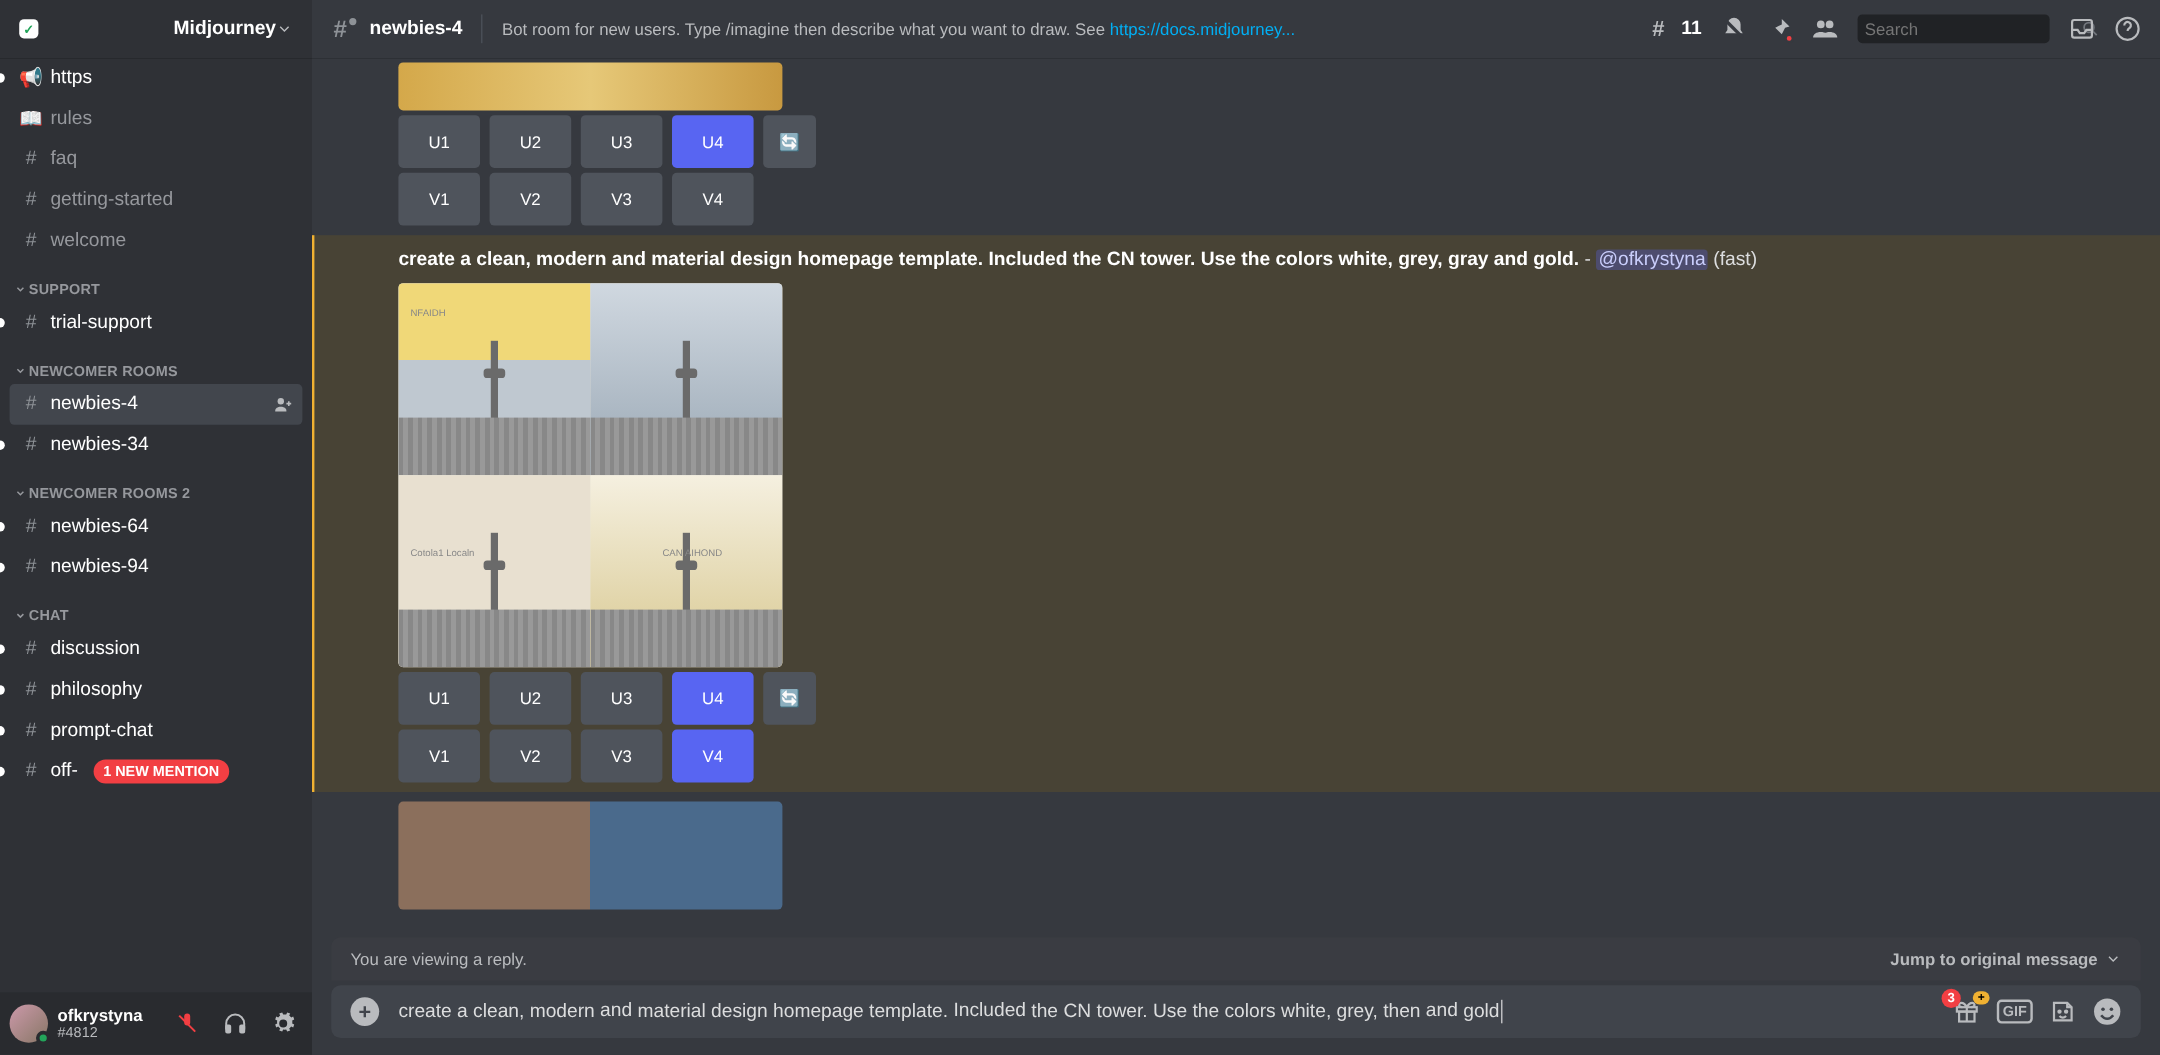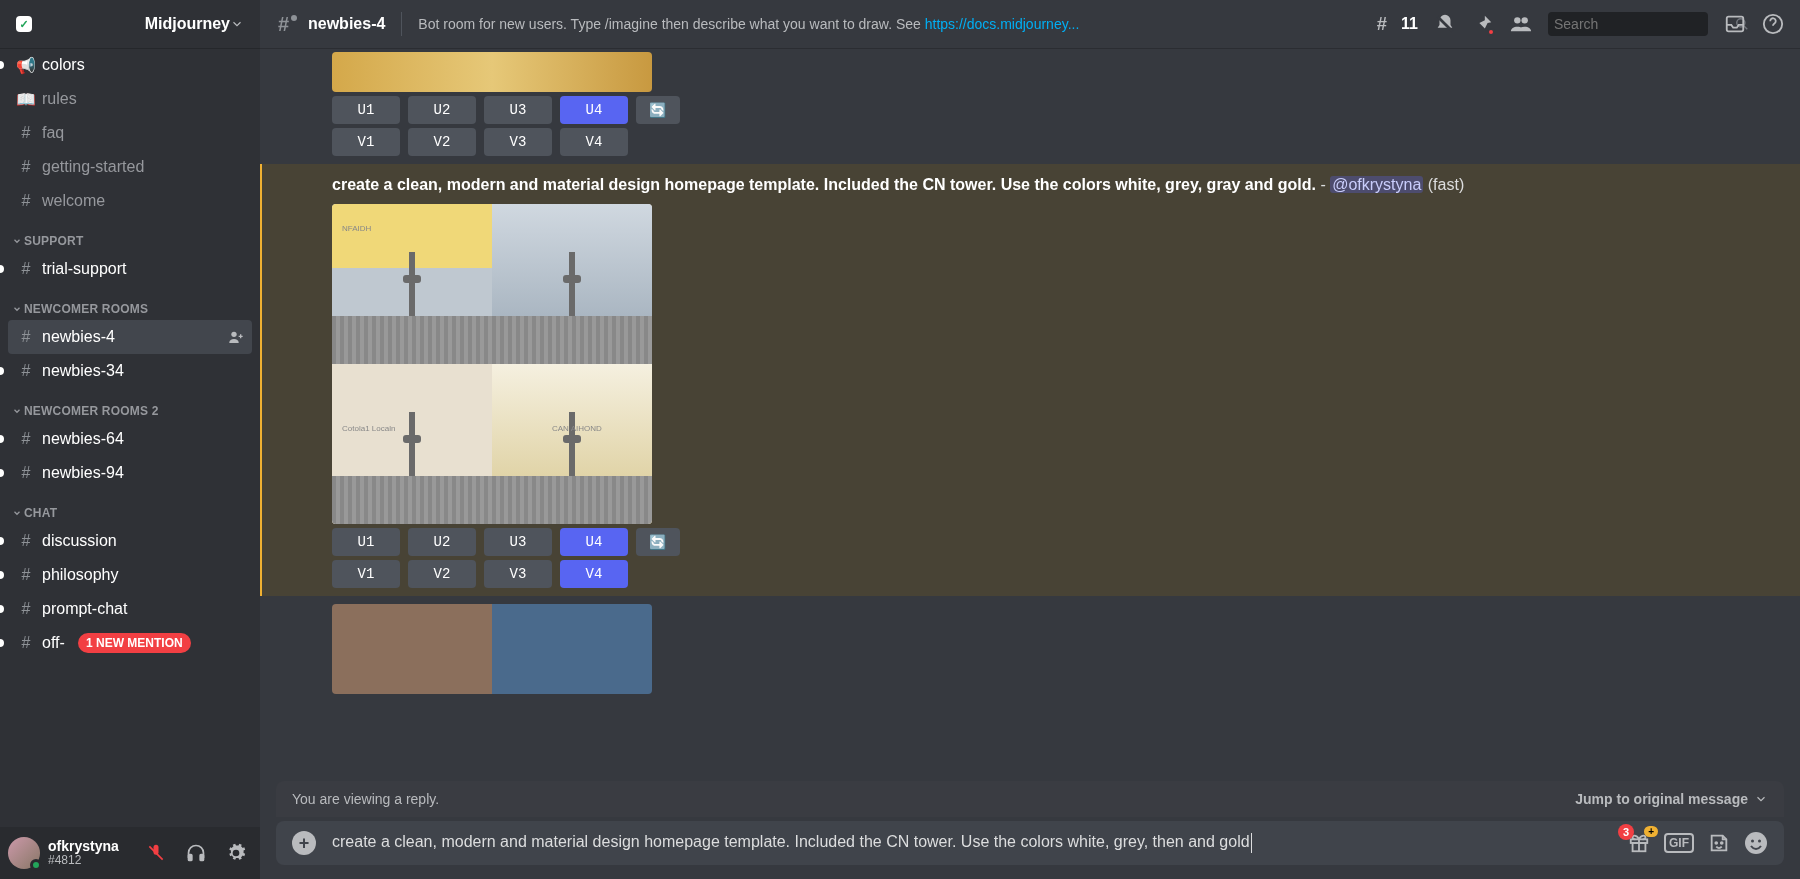--- a/index.html
+++ b/index.html
@@ -74,21 +74,21 @@
 .mock .q1 { background:linear-gradient(180deg,#f0d878 0 40%, #bfc8d0 40% 100%);}
 .mock .q2 { background:linear-gradient(180deg,#d0d8e0,#9aa8b5);}
 .mock .q3 { background:#e8e0d0;}
 .mock .q4 { background:linear-gradient(180deg,#f5f0e0,#d8c890);}
 .tower { position:absolute; left:50%; bottom:0; width:6px; height:70%; background:#6a6a6a; transform:translateX(-50%);}
 .tower::after{content:"";position:absolute;top:20%;left:-6px;width:18px;height:8px;background:#6a6a6a;border-radius:3px;}
 .sky { position:absolute; bottom:0; left:0; right:0; height:30%; background:repeating-linear-gradient(90deg,#888,#888 4px,#999 4px,#999 8px);}
 .mtxt { position:absolute; font-size:8px; color:#888; }
 
 .btn-row { display:flex; gap:8px; margin:4px 0;}
-.mj-btn { background:#4f545c; color:#fff; border:none; border-radius:4px; height:28px; min-width:68px; font-size:14px; font-weight:500; cursor:pointer; display:flex; align-items:center; justify-content:center;font-family:Liberation Mono, monospace;}
+.mj-btn { background:#4f545c; color:#fff; border:none; border-radius:4px; height:44px; min-width:68px; font-size:14px; font-weight:500; cursor:pointer; display:flex; align-items:center; justify-content:center;}
 .mj-btn.primary { background:#5865f2;}
 .mj-btn.reroll { min-width:44px;}
 
 .reply-bar { position:absolute; left:16px; right:16px; bottom:62px; background:#3a3c42; border-radius:8px 8px 0 0; height:36px; display:flex; align-items:center; padding:0 16px; font-size:14px; color:#b9bbbe;}
 .reply-bar .jump { margin-left:auto; display:flex; align-items:center; gap:6px; cursor:pointer; font-weight:600; color:#b9bbbe;}
 
 .input-area { position:absolute; left:16px; right:16px; bottom:14px; background:#40444b; border-radius:8px; height:44px; display:flex; align-items:center; padding:0 16px;}
 .input-area .plus { width:24px; height:24px; border-radius:50%; background:#b9bbbe; color:#40444b; display:flex; align-items:center; justify-content:center; font-size:18px; font-weight:700; margin-right:16px; cursor:pointer;}
 .input-area .text { flex:1; color:#dcddde; font-size:16px; white-space:nowrap; overflow:hidden;}
 .input-area .text .ul { border-bottom:2px solid #e06c75; padding-bottom:17px;}
@@ -111,21 +111,21 @@
       <svg width="14" height="14" viewBox="0 0 24 24" fill="none" stroke="currentColor" stroke-width="2">
           <polyline points="6 9 12 15 18 9"></polyline>
         </svg>
     </div>
   </div>
 
   <div class="channel-list">
 
     <div class="channel unread">
       <span class="hash">📢</span>
-      <span class="label">colors</span>
+      <span class="label">https</span>
     </div>
     <div class="channel">
       <span class="hash">📖</span>
       <span class="label">rules</span>
     </div>
     <div class="channel">
       <span class="hash">#</span>
       <span class="label">faq</span>
     </div>
     <div class="channel">

